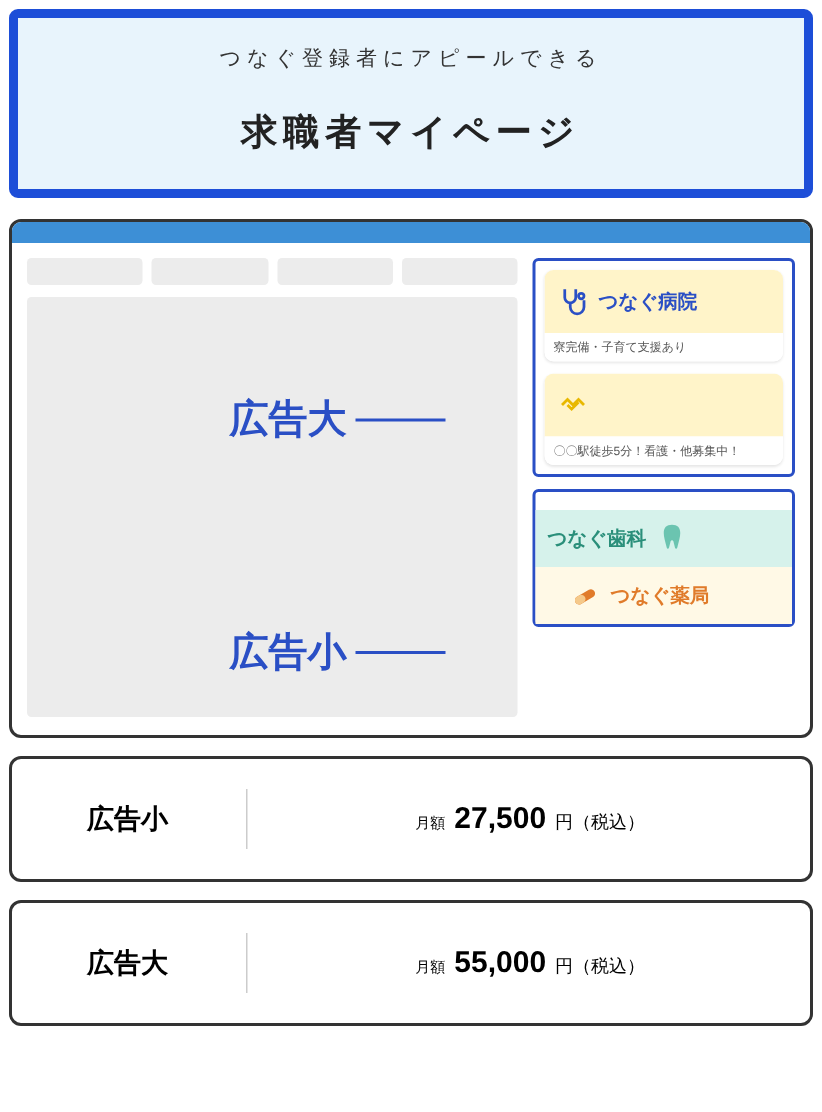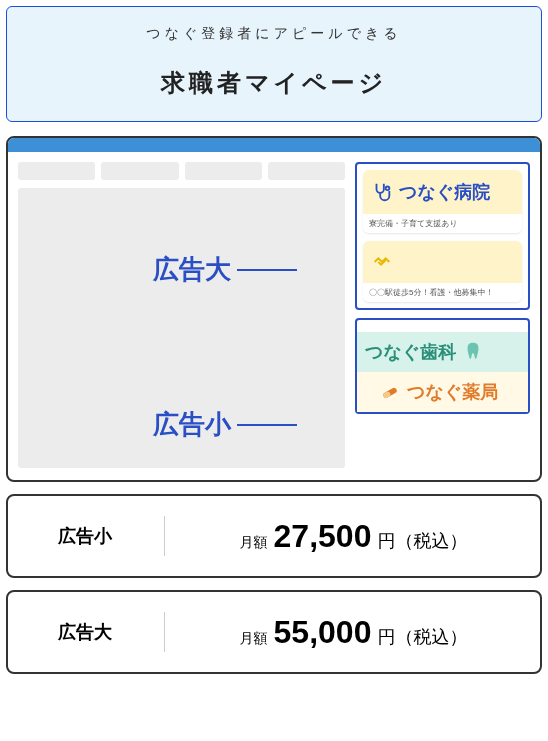--- a/index.html
+++ b/index.html
@@ -4,21 +4,21 @@
 <style>
 * { box-sizing: border-box; margin: 0; padding: 0; }
 body {
   width: 548px;
   height: 741px;
   font-family: "Hiragino Sans", "Meiryo", sans-serif;
   background: #fff;
 }
 .hero-banner {
   background: #e8f4fc;
-  border: 1px solid #1d4ed8;
+  border: 6px solid #1d4ed8;
   border-radius: 6px;
   padding: 18px 10px 22px;
   text-align: center;
   margin: 6px 6px 14px;
 }
 .hero-sub { font-size: 14px; letter-spacing: 4px; color: #333; margin-bottom: 8px; }
 .hero-title { font-size: 24px; letter-spacing: 4px; font-weight: 700; color: #222; margin-top: 24px; }
 
 .mockup {
   border: 2px solid #333;
@@ -63,21 +63,21 @@
   overflow: hidden;
   background: #fff;
   box-shadow: 0 1px 2px rgba(0,0,0,0.1);
 }
 .ad-card-top {
   display: flex; align-items: center; gap: 6px;
   padding: 10px 8px;
 }
 .ad-card-top.yellow { background: #fff4c9; }
 .ad-icon { width: 22px; height: 22px; flex-shrink: 0; }
-.ad-title { font-size: 18px; font-weight: 700; color: #2a4fc5; }
+.ad-title { font-size: 13px; font-weight: 700; color: #2a4fc5; }
 .ad-title.teal { color: #2a8f7a; }
 .ad-title.orange { color: #e07b2a; }
 .ad-caption { font-size: 8px; padding: 4px 6px; color: #555; background: #fff; }
 
 .ad-small-block { border: 2px solid #2a4fc5; border-radius: 4px; display: flex; flex-direction: column; }
 .small-row {
   display: flex; align-items: center; gap: 6px;
   padding: 8px 8px;
 }
 .small-row.mint { background: #d6f2eb; margin-top: 12px; }
@@ -105,23 +105,23 @@
   padding: 20px 12px;
 }
 .price-label {
   width: 130px;
   text-align: center;
   font-size: 18px;
   font-weight: 600;
 }
 .price-divider { width: 1px; height: 40px; background: #ccc; margin: 0 14px; }
 .price-value-wrap { flex: 1; display: flex; align-items: baseline; justify-content: center; gap: 6px; }
-.price-prefix { font-size: 14px; }
-.price-amount { font-size: 32px; font-weight: 800; }
-.price-suffix { font-size: 18px; }
+.price-prefix { font-size: 10px; }
+.price-amount { font-size: 20px; font-weight: 800; }
+.price-suffix { font-size: 12px; }
 </style>
 </head>
 <body>
 
 <div class="hero-banner">
   <div class="hero-sub">つなぐ登録者にアピールできる</div>
   <div class="hero-title">求職者マイページ</div>
 </div>
 
 <div class="mockup">

